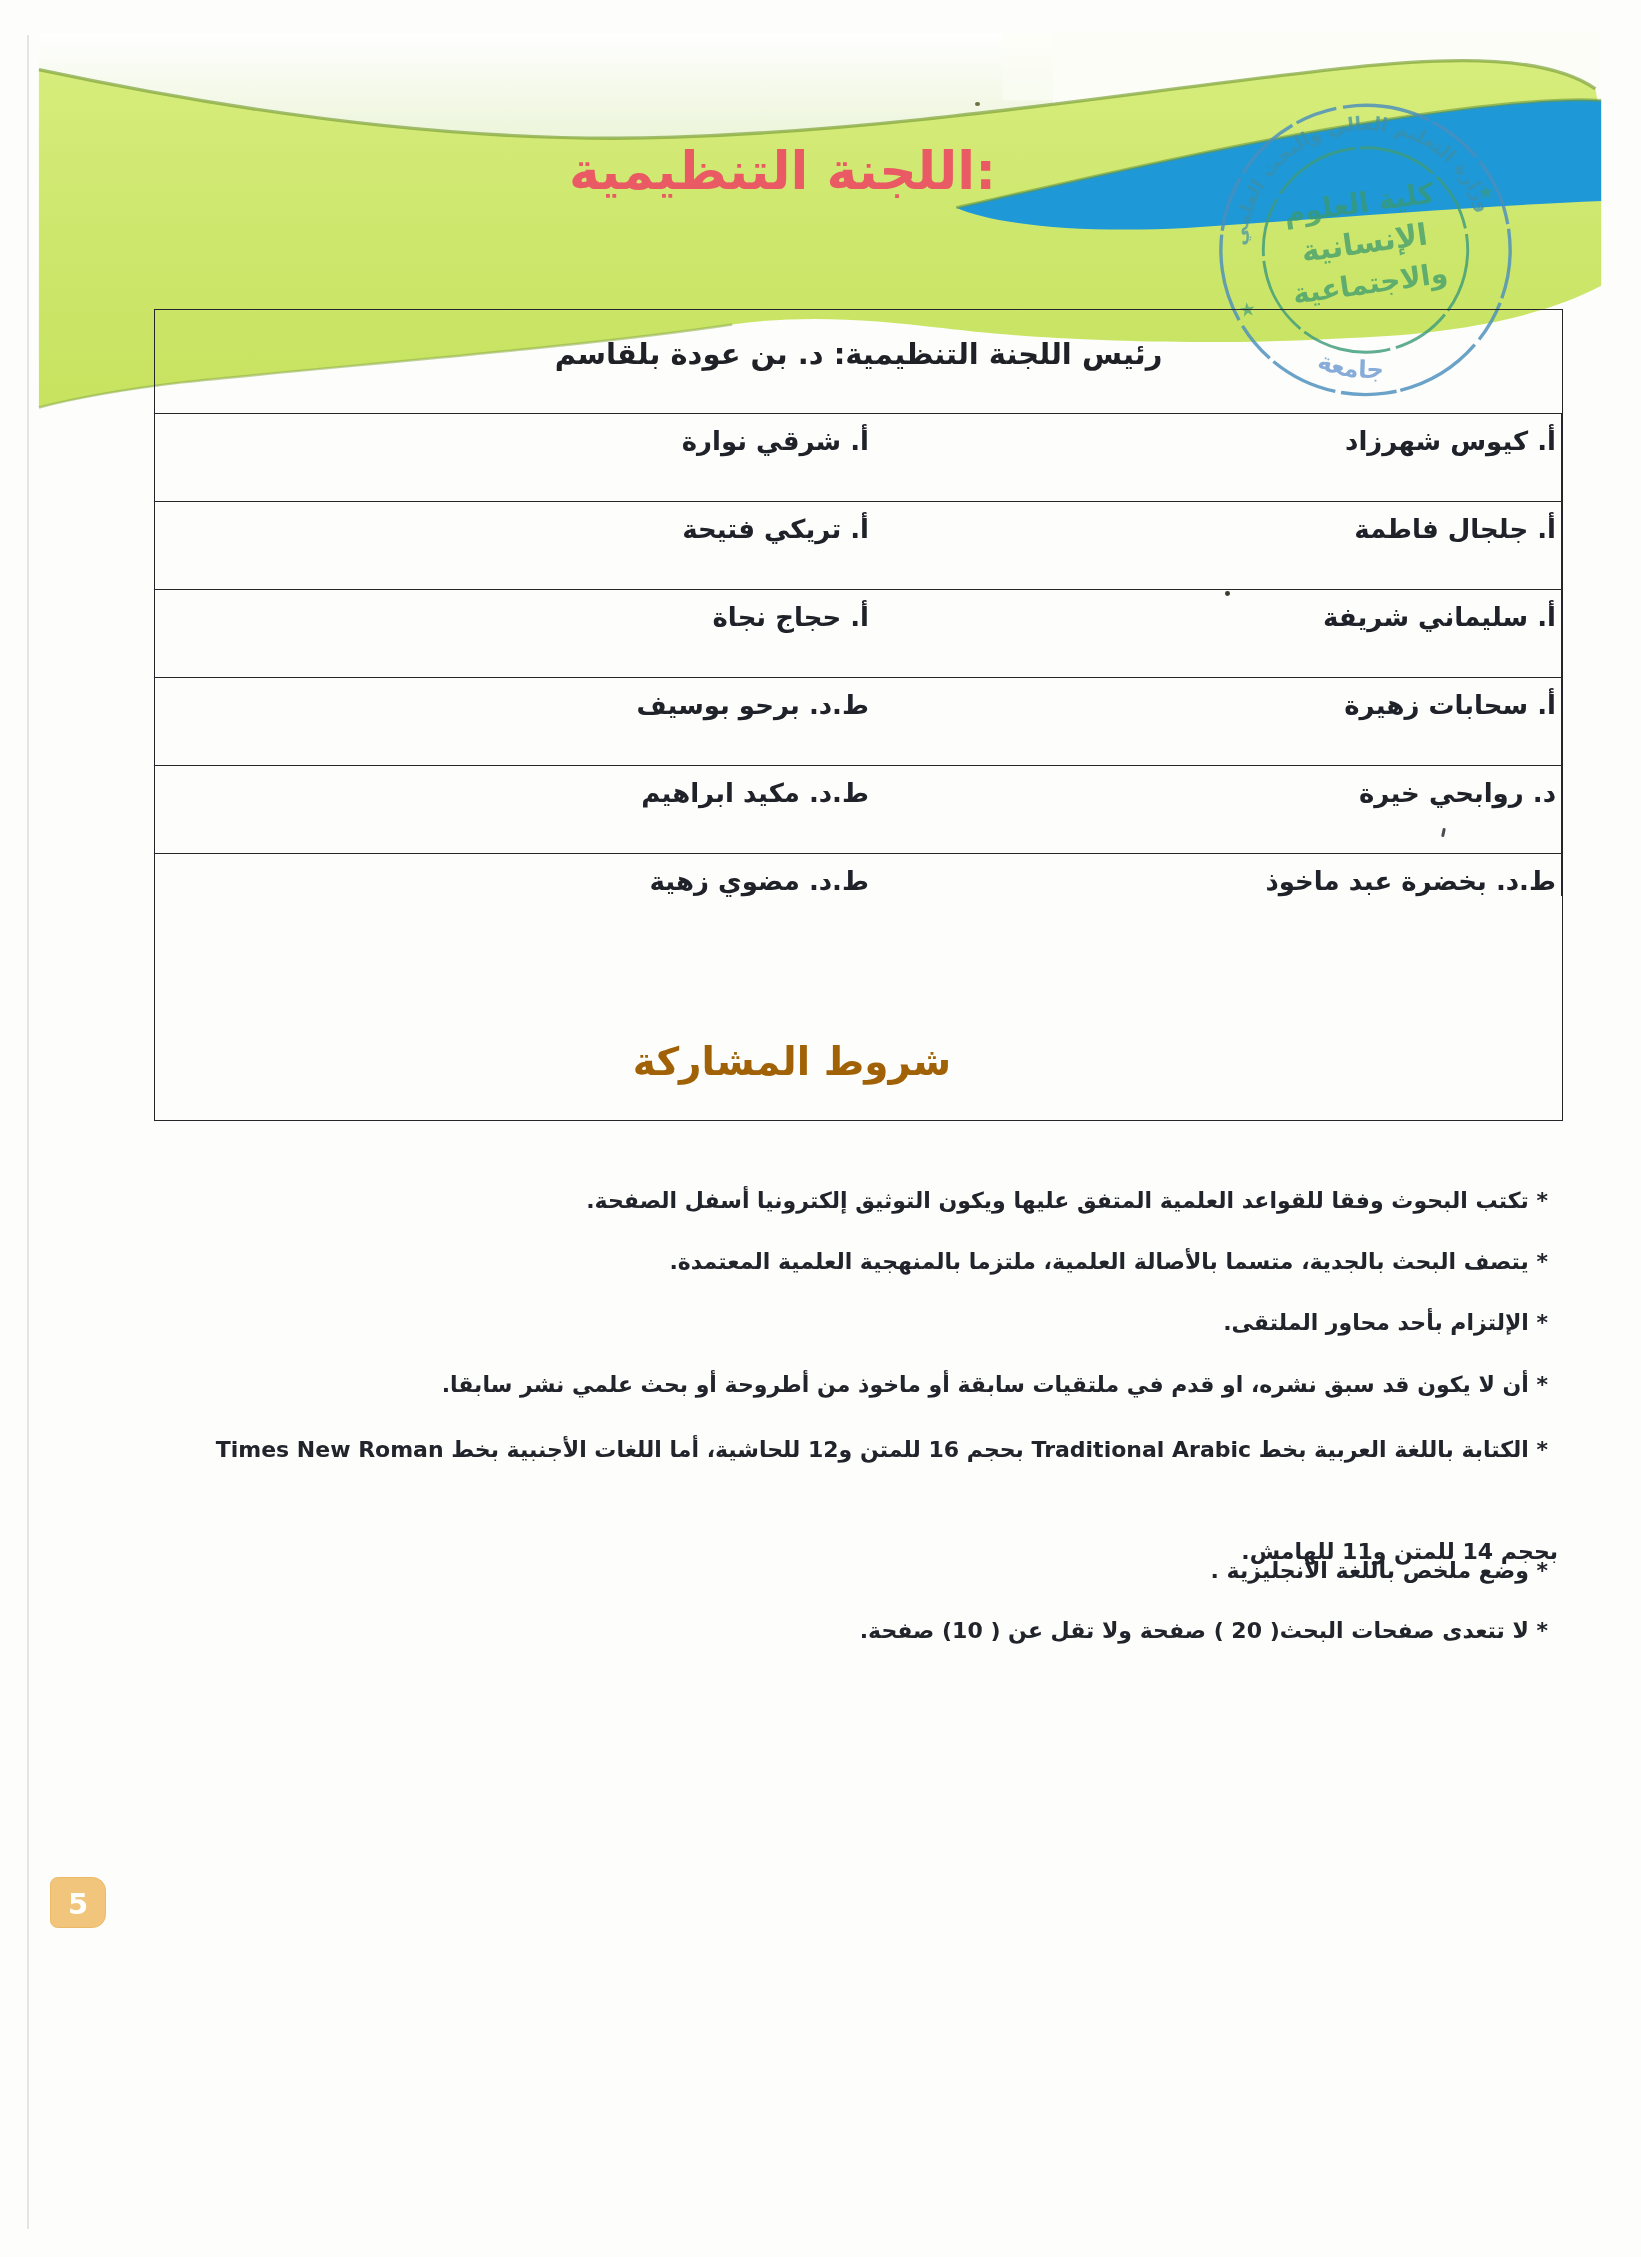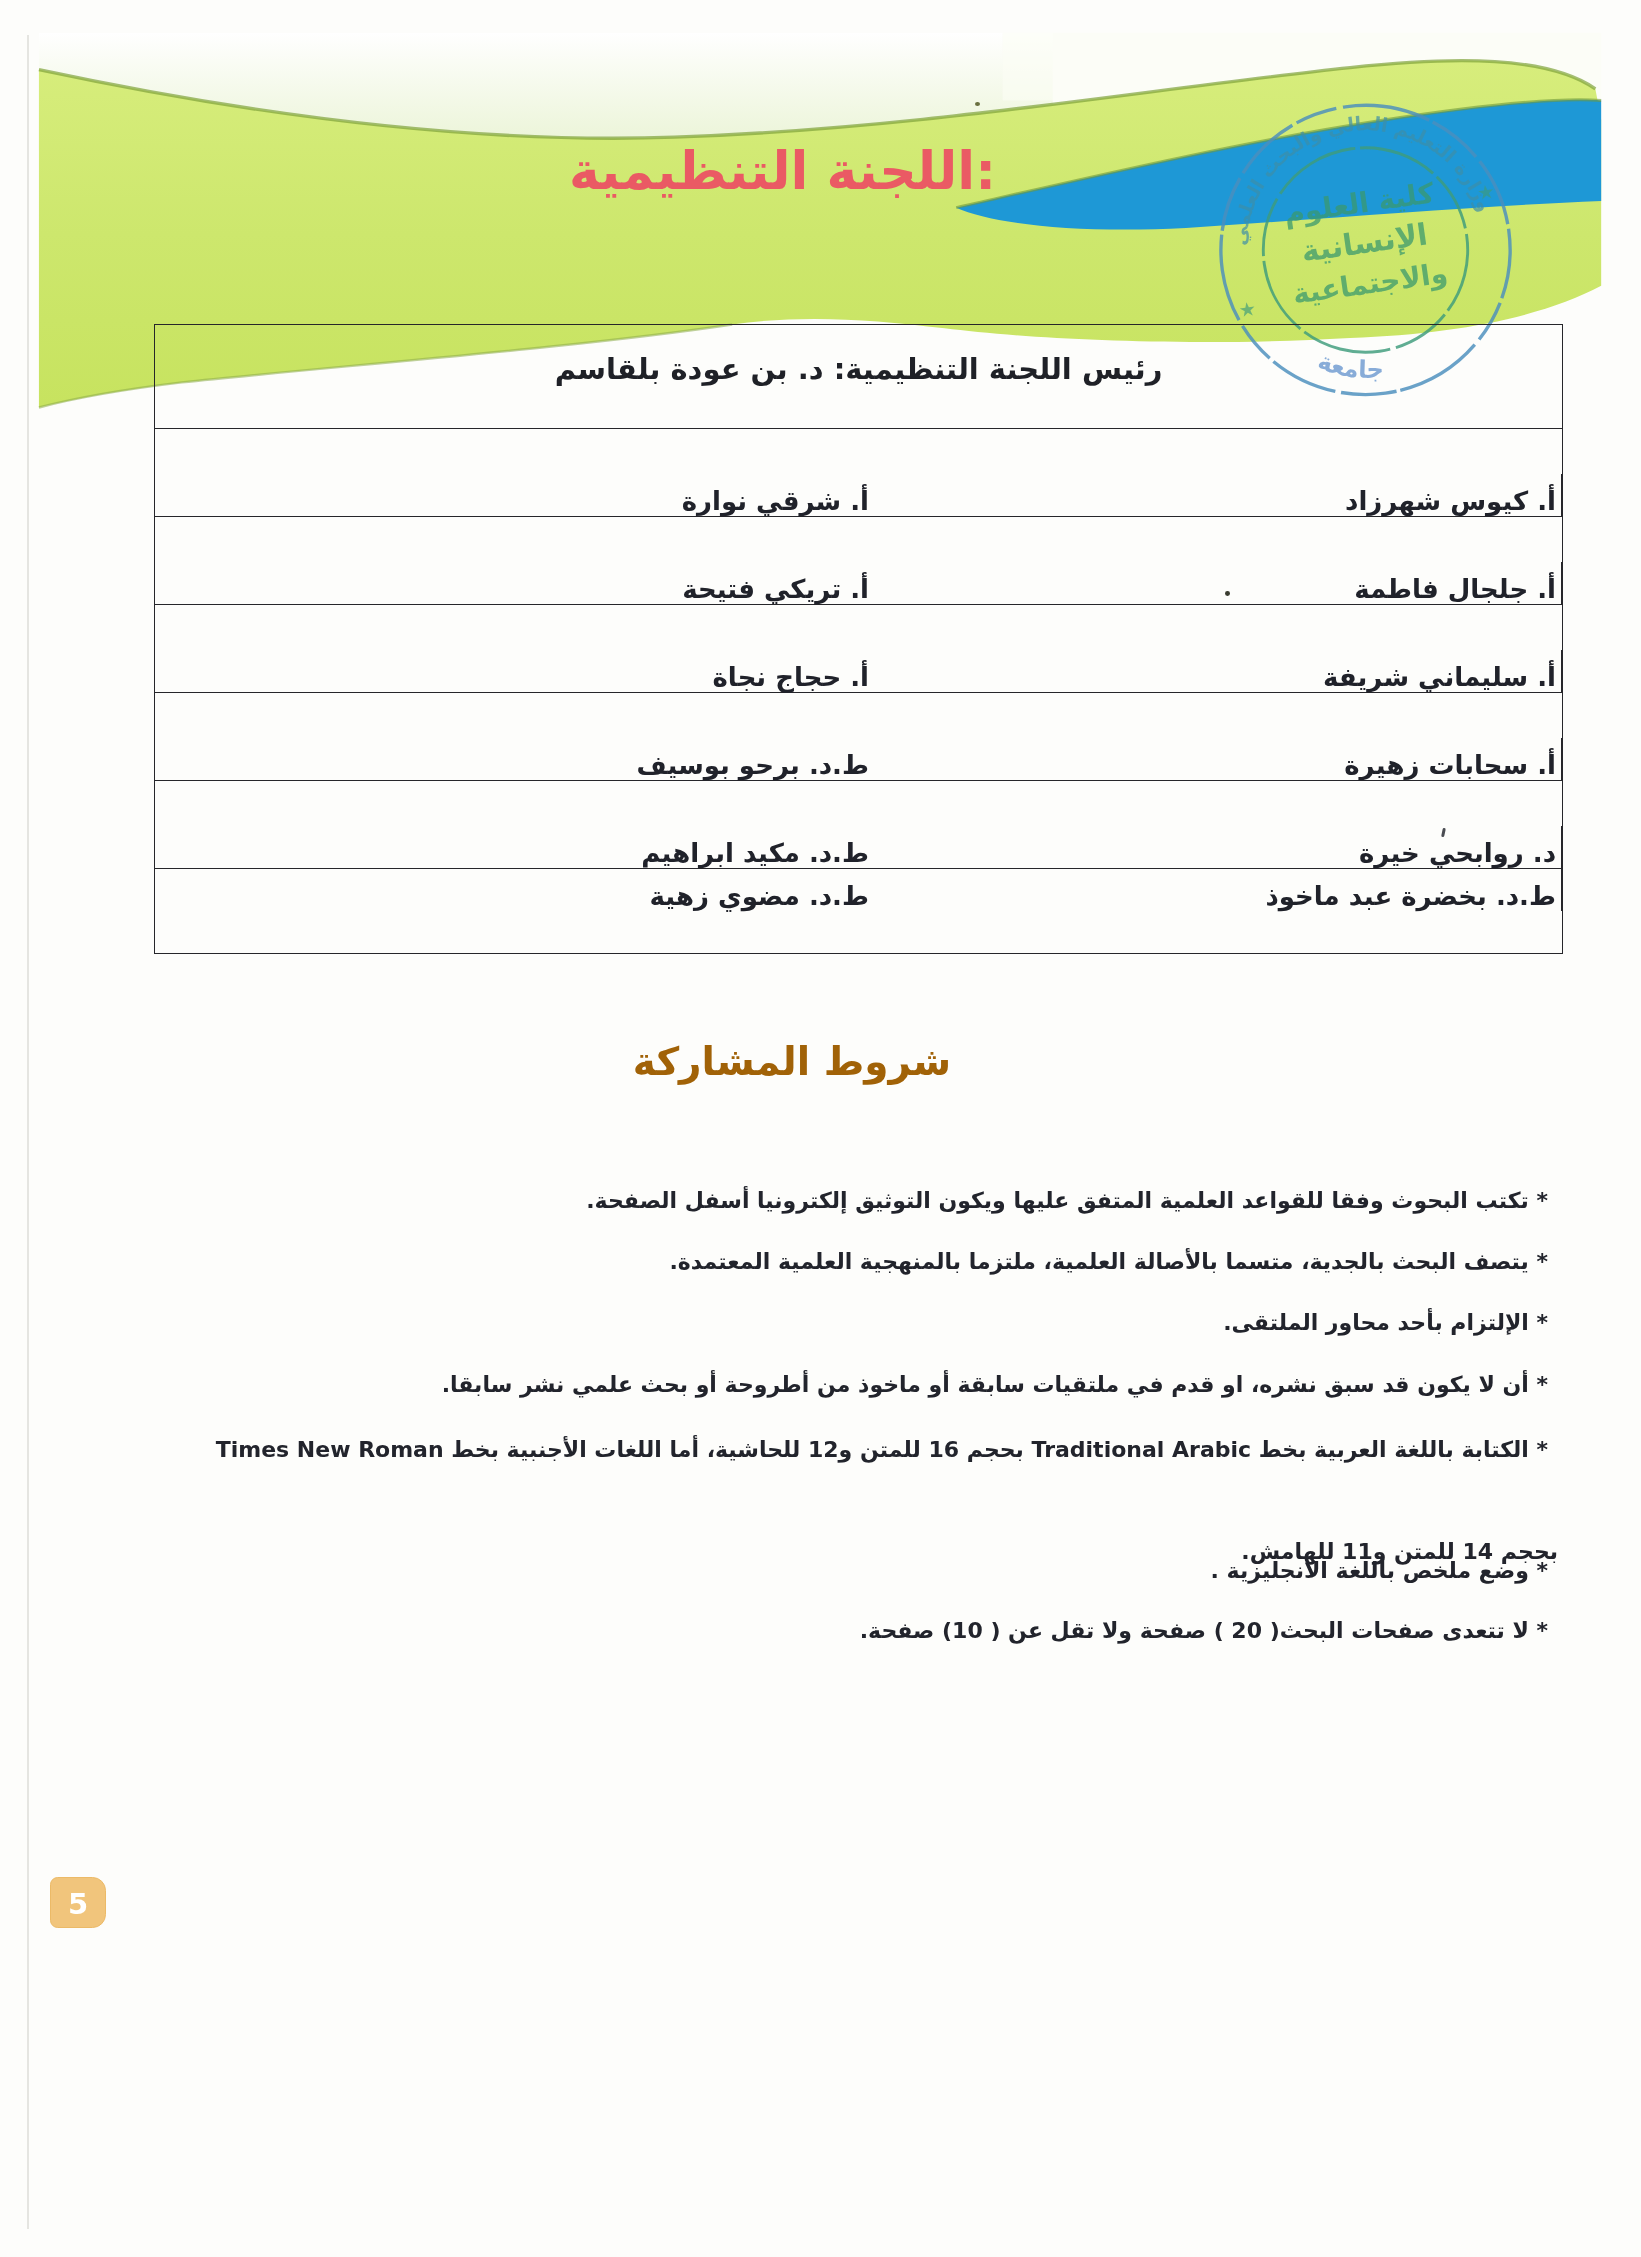--- a/index.html
+++ b/index.html
@@ -10,29 +10,29 @@
     color:#22242c;
   }
   .scan-edge{position:absolute;left:27px;top:35px;width:1.9px;height:2194px;background:#d9d9d2;opacity:.65;}
   .banner{position:absolute;left:37px;top:27px;}
   .title-main{
     position:absolute;right:645px;top:141px;margin:0;
     font-size:52px;font-weight:bold;color:#ea5a64;white-space:nowrap;
   }
   .stamp{position:absolute;left:1210px;top:89px;}
   .committee{
-    position:absolute;left:154px;top:324px;width:1409px;height:630px;
+    position:absolute;left:154px;top:309px;width:1409px;height:812px;
     border:1.9px solid #26262a;box-sizing:border-box;background:transparent;
   }
   .t-header{
     height:104px;border-bottom:1.9px solid #26262a;box-sizing:border-box;
     text-align:center;padding-top:27px;font-size:29px;font-weight:bold;
     direction:rtl;color:#1f2127;
   }
-  .t-row{display:flex;height:88px;border-bottom:1.9px solid #26262a;box-sizing:border-box;align-items:flex-end;}
+  .t-row{display:flex;height:88px;border-bottom:1.9px solid #26262a;box-sizing:border-box;}
   .t-row:last-child{border-bottom:none;height:auto;flex:1;}
   .cell{box-sizing:border-box;direction:rtl;text-align:right;font-size:26px;font-weight:bold;
         padding-top:11.6px;color:#20222a;white-space:nowrap;}
   .cell-left{width:743px;padding-left:19.3px;padding-right:29px;}
   .cell-right{flex:1;border-right:1.9px solid #26262a;padding-right:5px;}
   .cond-title{
     position:absolute;right:690px;top:1039px;margin:0;
     font-size:39px;font-weight:bold;color:#a16207;white-space:nowrap;
   }
   .cond-line{

